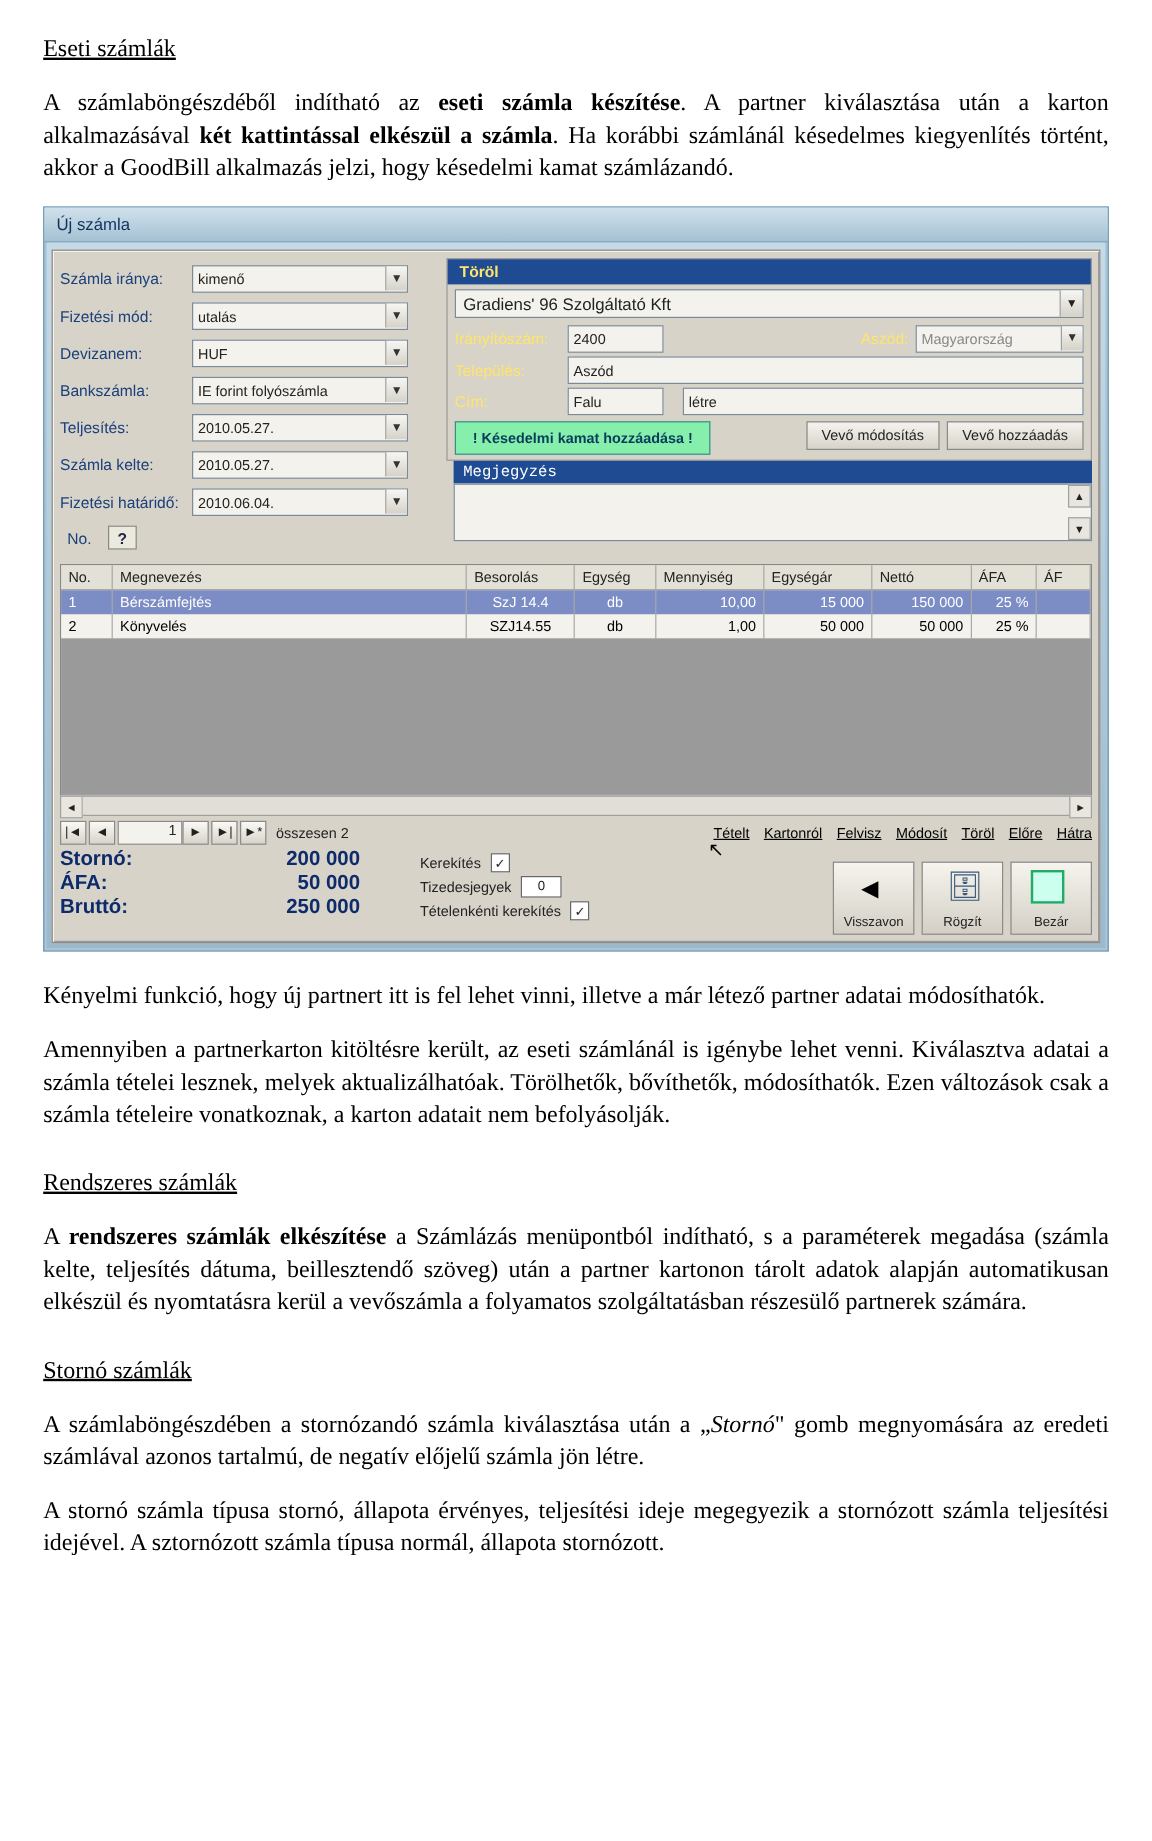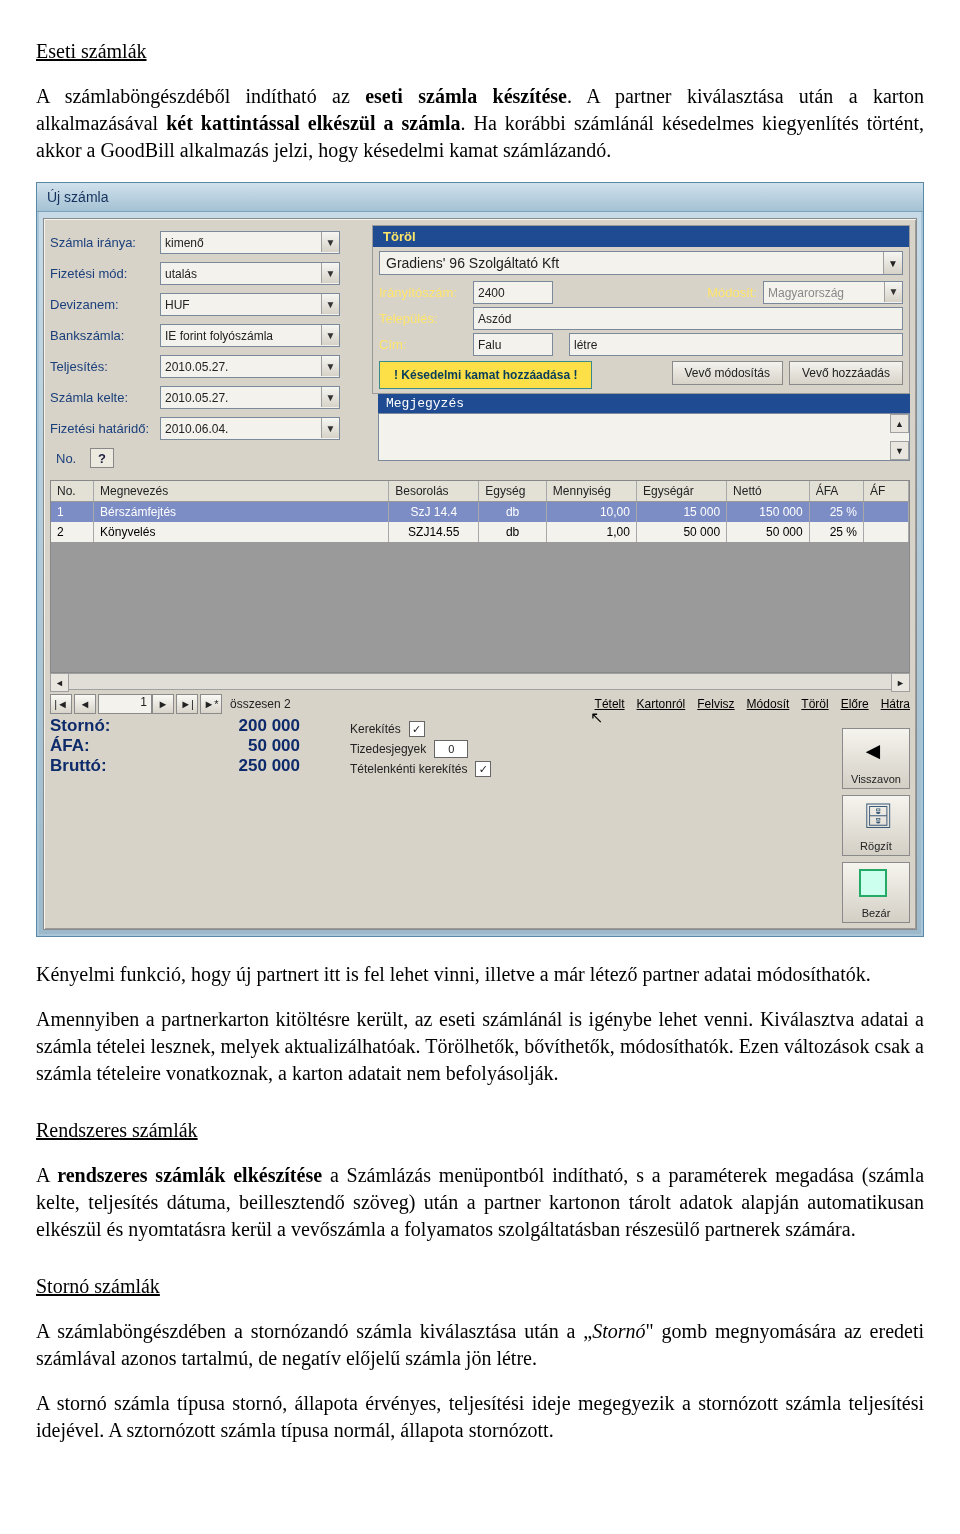--- a/index.html
+++ b/index.html
@@ -4,21 +4,21 @@
 <style>
   body {
     margin: 0;
     font-family: "Times New Roman", serif;
     font-size: 20px;
     background: #fff;
     color: #000;
     width: 960px;
   }
   .page { padding: 24px 36px; }
-  p { margin: 14px 0 18px 0; text-align: justify; line-height: 1.35; }
+  p { margin: 4px 0 18px 0; text-align: justify; line-height: 1.35; }
   .u { text-decoration: underline; }
   .app-window {
     border: 1px solid #5a89a8;
     background: linear-gradient(#c8dce8, #9bb9cb);
     margin: 6px 0 24px 0;
     box-shadow: inset 0 0 0 2px #a9c6d8;
   }
   .title-bar {
     background: linear-gradient(#d0e1ec, #a4c1d3);
     color: #13315c;
@@ -86,21 +86,21 @@
     position: absolute; right: 0; top: 0; width: 18px; height: 22px;
     background: linear-gradient(#f6f6f2,#d6d2c8);
     border-left: 1px solid #a0a0a0;
     display: flex; align-items: center; justify-content: center;
     font-size: 10px;
   }
   .field-row { display: flex; align-items: center; margin: 4px 6px; height: 22px; }
   .flbl { width: 94px; color: #ffe56a; font-size: 13px; }
   .country-lbl { color: #ffe56a; margin-left: 14px; margin-right: 6px; }
   .warn-btn {
-    background: #fde047;
+    background: #86efac;
     border: 1px solid #3a8b8b;
     color: #073c5a;
     font-weight: bold;
     font-size: 12px;
     padding: 2px 14px;
     height: 22px;
     display: inline-flex; align-items: center;
   }
   .std-btn {
     background: linear-gradient(#f5f3ee,#d7d3c9);
@@ -178,21 +178,21 @@
     width: 300px; font-family: Tahoma, Arial, sans-serif;
     color: #0d2a6b; font-weight: bold; font-size: 17px;
   }
   .totals .tline { display: flex; }
   .totals .tk { width: 110px; }
   .totals .tv { width: 140px; text-align: right; }
   .opts { flex: 1; font-size: 12px; padding-top: 2px; }
   .opt { display: flex; align-items: center; margin: 3px 0; }
   .chk { width: 14px; height: 14px; border: 1px solid #666; background: #fff; margin-left: 8px; display: inline-flex; align-items:center; justify-content:center; font-size:11px;}
   .spin { width: 32px; height: 16px; border: 1px solid #666; background: #fff; display: inline-flex; align-items:center; justify-content:center; font-size:11px; margin-left: 8px; position:relative;}
-  .big-actions { display: flex; gap: 6px; padding-top: 12px; flex-direction: column; }
+  .big-actions { display: flex; gap: 6px; padding-top: 12px; }
   .big-btn {
     width: 66px; height: 56px;
     background: linear-gradient(#f6f4ee,#d3cfc5);
     border: 1px solid #8a8a8a;
     display: flex; flex-direction: column; align-items: center; justify-content: flex-end;
     font-size: 11px; padding-bottom: 3px; position: relative;
   }
   .big-btn .ic { width: 32px; height: 28px; margin-bottom: 2px; }
   .ic-undo::before { content: "◄"; color: #000; font-size: 24px; position:absolute; top:8px; left:18px;}
   .ic-save::before { content: "🗄"; font-size: 24px; position:absolute; top:6px; left:20px; color:#3a5a7a;}
@@ -281,21 +281,21 @@
             <div class="buyer-select">
               <span>Gradiens' 96 Szolgáltató Kft</span>
               <span class="arrow">▼</span>
             </div>
             <div class="field-row">
               <div class="flbl">Irányítószám:</div>
               <div class="txt" style="width:70px">
                   <span>2400</span>
                 </div>
               <div style="flex:1"></div>
-              <div class="country-lbl">Módosít:</div>
+              <div class="country-lbl">Aszód:</div>
               <div class="combo" style="width:130px;color:#888">
                   <span>Magyarország</span>
                   <span class="arrow">▼</span>
                 </div>
             </div>
             <div class="field-row">
               <div class="flbl">Település:</div>
               <div class="txt txt-full">
                   <span>Aszód</span>
                 </div>

